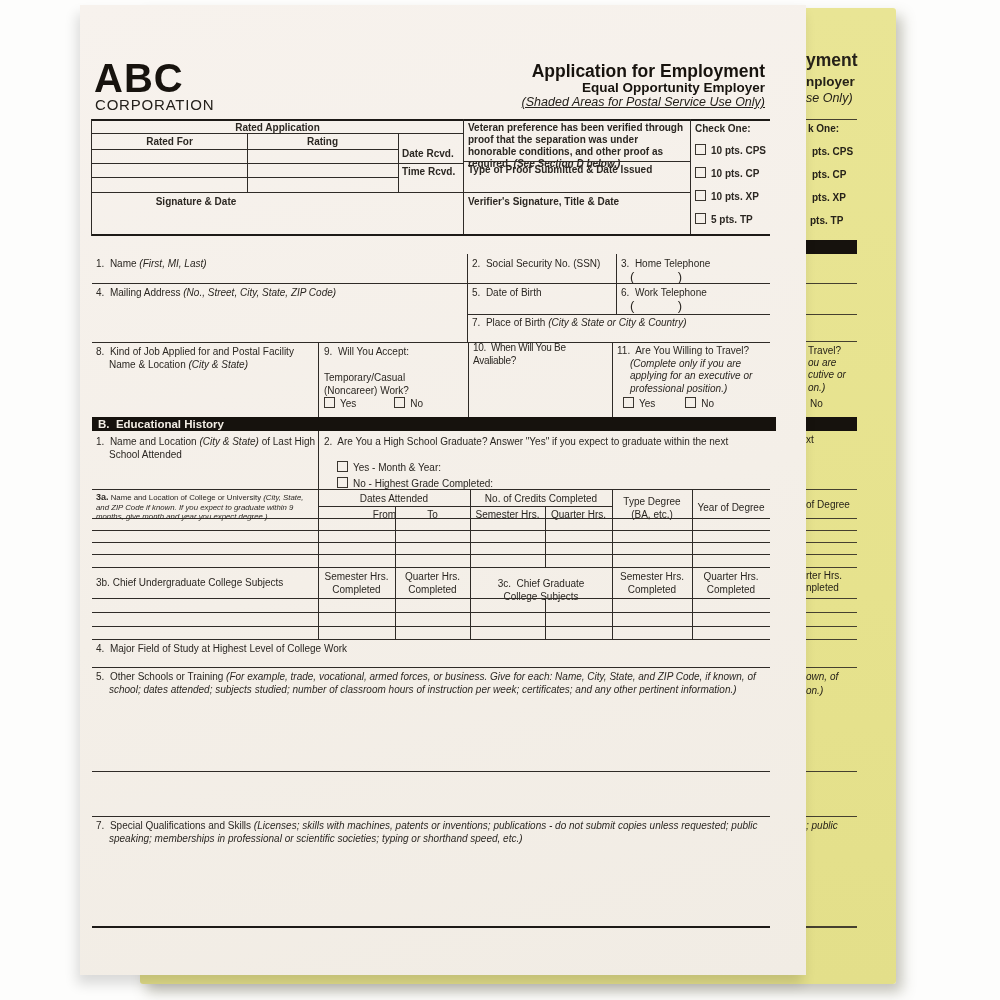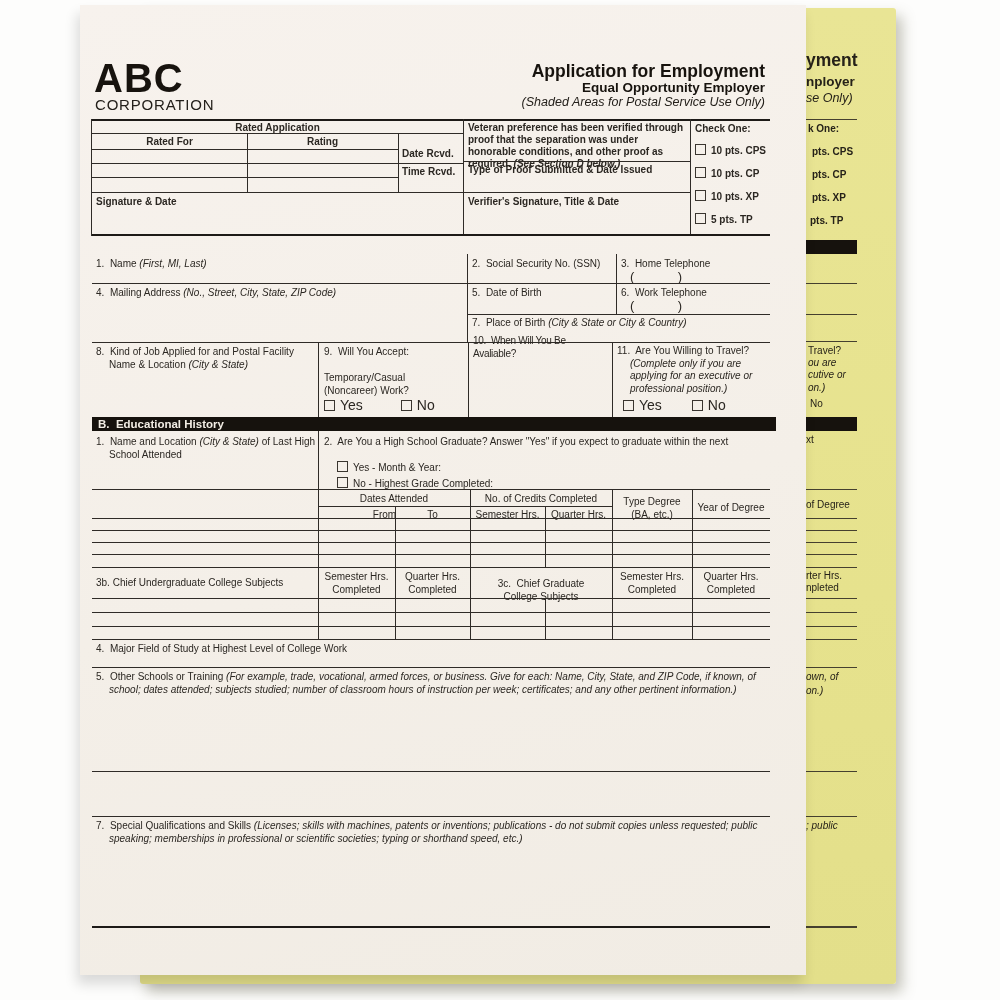--- a/index.html
+++ b/index.html
@@ -22,21 +22,21 @@
        font-size:11.5px;line-height:14px;padding-left:6px;white-space:pre;}
   
   .lbl{position:absolute;font-size:10px;line-height:12.5px;white-space:pre-wrap;}
   .b{font-weight:bold;}
   .i{font-style:italic;}
   .ctr{text-align:center;}
   .hang{padding-left:13px;text-indent:-13px;}
   .tiny{font-size:7.8px;line-height:9.5px;}
   .cb{display:inline-block;width:9px;height:9px;border:1.3px solid #3a352f;
       background:transparent;vertical-align:-1px;margin-right:5px;}
-  .cbrow{position:absolute;font-size:14px;display:flex;gap:38px;}
+  .cbrow{position:absolute;font-size:10px;display:flex;gap:38px;}
   .cbitem{white-space:pre;}
   .logo1{position:absolute;font-size:40px;font-weight:900;letter-spacing:1px;color:#17130e;line-height:36px;}
   .logo2{position:absolute;font-size:15px;letter-spacing:.8px;color:#24201b;}
   .h1{position:absolute;font-size:17.5px;font-weight:bold;text-align:right;color:#17130e;}
   .h2{position:absolute;font-size:13.5px;font-weight:bold;text-align:right;color:#17130e;}
   .h3{position:absolute;font-size:12.5px;font-style:italic;text-align:right;color:#24201b;}
   .parens{position:absolute;font-size:13px;white-space:pre;}
   
   .yf{position:absolute;font-size:10px;white-space:pre;color:#262219;}
   .yhl{position:absolute;height:1px;background:#45402f;}
@@ -93,41 +93,41 @@
   </div>
 
   <div class="white-sheet"></div>
 
   <div class="form-layer">
 
     <div class="logo1" style="left:94px;top:60px;">ABC</div>
     <div class="logo2" style="left:95px;top:96px;">CORPORATION</div>
     <div class="h1" style="left:465px;top:61px;width:300px;">Application for Employment</div>
     <div class="h2" style="left:465px;top:80px;width:300px;">Equal Opportunity Employer</div>
-    <div class="h3" style="left:465px;top:95px;width:300px;">(Shaded Areas for Postal Service Use Only)</div>
+    <div class="h3" style="left:465px;top:95px;width:300px;text-decoration:underline;">(Shaded Areas for Postal Service Use Only)</div>
 
     <div class="hl2" style="left:92px;top:119px;width:678px;"></div>
     <div class="vl" style="left:91px;top:119px;height:117px;"></div>
     <div class="vl" style="left:463px;top:119px;height:117px;"></div>
     <div class="vl" style="left:690px;top:119px;height:117px;"></div>
     <div class="hl2" style="left:92px;top:234px;width:678px;"></div>
 
     <div class="lbl b ctr" style="left:92px;top:122px;width:371px;">Rated Application</div>
     <div class="hl" style="left:92px;top:133px;width:371px;"></div>
     <div class="vl" style="left:247px;top:133px;height:59px;"></div>
     <div class="vl" style="left:398px;top:133px;height:59px;"></div>
     <div class="lbl b ctr" style="left:92px;top:136px;width:155px;">Rated For</div>
     <div class="lbl b ctr" style="left:247px;top:136px;width:151px;">Rating</div>
     <div class="lbl b" style="left:402px;top:148px;width:60px;">Date Rcvd.</div>
     <div class="hl" style="left:92px;top:149px;width:306px;"></div>
     <div class="hl" style="left:92px;top:163px;width:371px;"></div>
     <div class="lbl b" style="left:402px;top:166px;width:60px;">Time Rcvd.</div>
     <div class="hl" style="left:92px;top:177px;width:306px;"></div>
     <div class="hl" style="left:92px;top:192px;width:371px;"></div>
-    <div class="lbl b" style="left:96px;top:196px;width:200px;">Signature &amp; Date</div>
+    <div class="lbl b" style="left:96px;top:196px;width:200px;text-align:center;">Signature &amp; Date</div>
 
     <div class="lbl b" style="left:468px;top:122px;width:219px;line-height:12px;"><span>Veteran preference has been verified through proof that the separation was under honorable conditions, and other proof as required. </span><span class="i">(See Section D below.)</span></div>
     <div class="hl" style="left:463px;top:161px;width:227px;"></div>
     <div class="lbl b" style="left:468px;top:164px;width:219px;">Type of Proof Submitted &amp; Date Issued</div>
     <div class="hl" style="left:463px;top:192px;width:227px;"></div>
     <div class="lbl b" style="left:468px;top:196px;width:219px;">Verifier's Signature, Title &amp; Date</div>
 
     <div class="lbl b" style="left:695px;top:123px;width:75px;">Check One:</div>
     <div class="lbl b" style="left:695px;top:144px;width:75px;"><span class="cb"></span><span>10 pts. CPS</span></div>
     <div class="lbl b" style="left:695px;top:167px;width:75px;"><span class="cb"></span><span>10 pts. CP</span></div>
@@ -155,21 +155,21 @@
     <div class="vl" style="left:318px;top:342px;height:75px;"></div>
     <div class="vl" style="left:468px;top:342px;height:75px;"></div>
     <div class="vl" style="left:612px;top:342px;height:75px;"></div>
     <div class="lbl hang" style="left:96px;top:346px;width:210px;"><span>8.  Kind of Job Applied for and Postal Facility Name &amp; Location </span><span class="i">(City &amp; State)</span></div>
     <div class="lbl" style="left:324px;top:346px;width:135px;">9.  Will You Accept:</div>
     <div class="lbl" style="left:324px;top:372px;width:120px;">Temporary/Casual (Noncareer) Work?</div>
     <div class="cbrow" style="left:324px;top:397px;">
       <span class="cbitem"><span class="cb"></span><span>Yes</span></span>
       <span class="cbitem"><span class="cb"></span><span>No</span></span>
     </div>
-    <div class="lbl" style="left:473px;top:335px;width:136px;letter-spacing:-0.3px;">10.  When Will You Be Avaliable?</div>
+    <div class="lbl" style="left:473px;top:342px;width:136px;letter-spacing:-0.3px;">10.  When Will You Be Avaliable?</div>
     <div class="lbl hang" style="left:617px;top:345px;width:150px;"><span>11.  Are You Willing to Travel? </span><span class="i">(Complete only if you are applying for an executive or professional position.)</span></div>
     <div class="cbrow" style="left:623px;top:397px;gap:30px;">
       <span class="cbitem"><span class="cb"></span><span>Yes</span></span>
       <span class="cbitem"><span class="cb"></span><span>No</span></span>
     </div>
 
     <div class="bar" style="left:92px;top:417px;width:678px;height:14px;">B.  Educational History</div>
 
     <div class="vl" style="left:318px;top:431px;height:58px;"></div>
     <div class="lbl hang" style="left:96px;top:436px;width:208px;"><span>1.  Name and Location </span><span class="i">(City &amp; State)</span><span> of Last High School Attended</span></div>
@@ -177,20 +177,21 @@
     <div class="lbl" style="left:337px;top:461px;width:220px;"><span class="cb"></span><span>Yes - Month &amp; Year:</span></div>
     <div class="lbl" style="left:337px;top:477px;width:240px;"><span class="cb"></span><span>No - Highest Grade Completed:</span></div>
     <div class="hl" style="left:92px;top:489px;width:678px;"></div>
 
     <div class="vl" style="left:318px;top:489px;height:78px;"></div>
     <div class="vl" style="left:395px;top:506px;height:61px;"></div>
     <div class="vl" style="left:470px;top:489px;height:78px;"></div>
     <div class="vl" style="left:545px;top:506px;height:61px;"></div>
     <div class="vl" style="left:612px;top:489px;height:78px;"></div>
     <div class="vl" style="left:692px;top:489px;height:78px;"></div>
+    <div class="lbl tiny" style="left:96px;top:493px;width:216px;"><span class="b" style="font-size:9px;">3a.</span> <span>Name and Location of College or University </span><span class="i">(City, State, and ZIP Code if known. If you expect to graduate within 9 months, give month and year you expect degree.)</span></div>
     <div class="lbl ctr" style="left:318px;top:493px;width:152px;">Dates Attended</div>
     <div class="lbl ctr" style="left:470px;top:493px;width:142px;">No. of Credits Completed</div>
     <div class="hl" style="left:318px;top:506px;width:294px;"></div>
     <div class="lbl ctr" style="left:318px;top:509px;width:77px;margin-left:28px;">From</div>
     <div class="lbl ctr" style="left:395px;top:509px;width:75px;">To</div>
     <div class="lbl ctr" style="left:470px;top:509px;width:75px;">Semester Hrs.</div>
     <div class="lbl ctr" style="left:545px;top:509px;width:67px;">Quarter Hrs.</div>
     <div class="lbl ctr" style="left:614px;top:496px;width:76px;">Type Degree (BA, etc.)</div>
     <div class="lbl ctr" style="left:692px;top:502px;width:78px;">Year of Degree</div>
     <div class="hl" style="left:92px;top:518px;width:678px;"></div>

